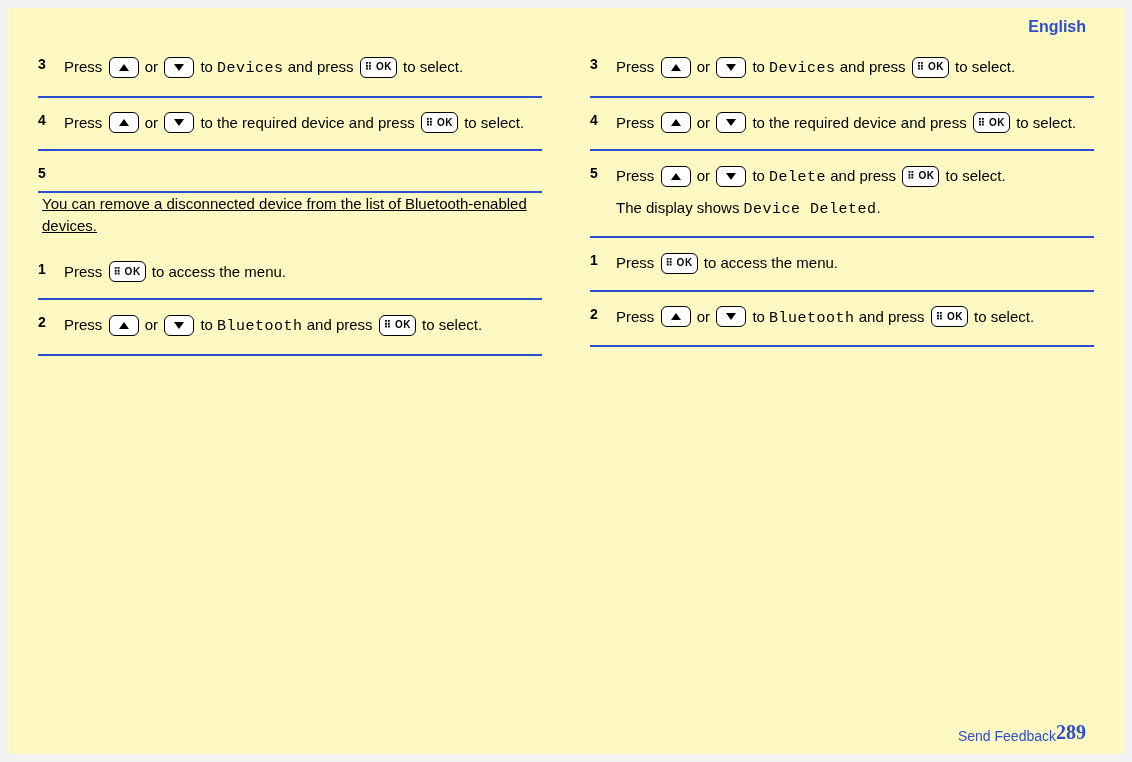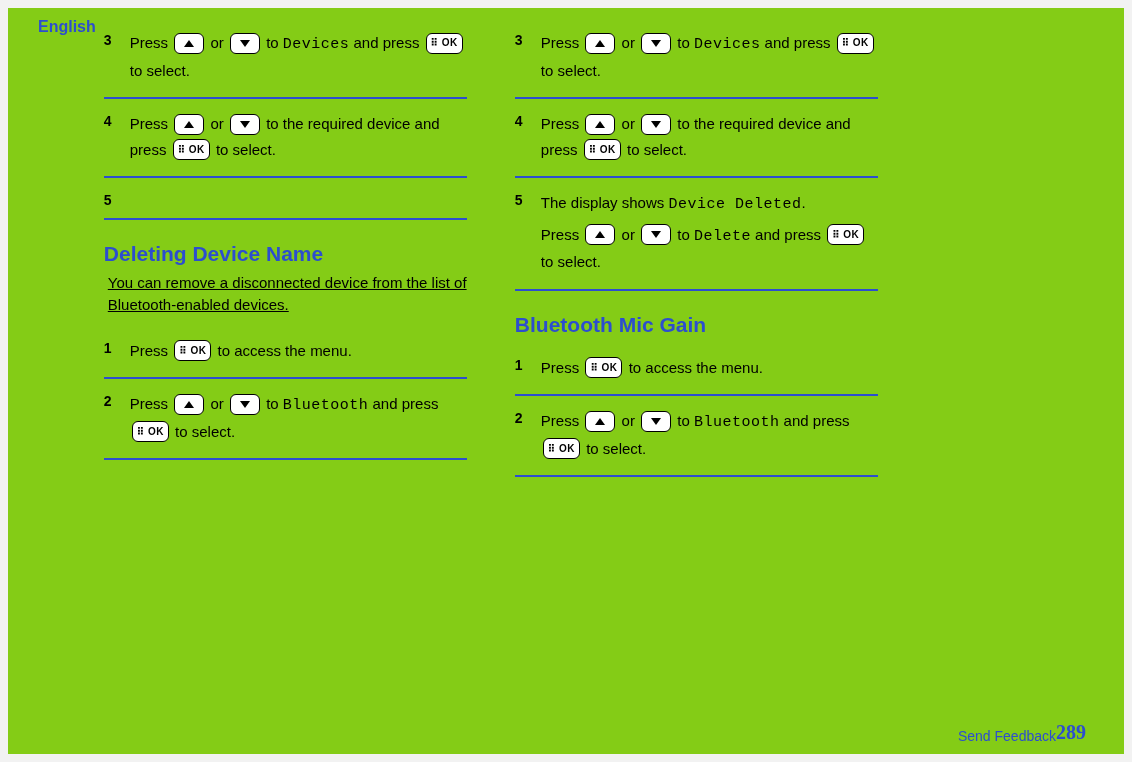--- a/index.html
+++ b/index.html
@@ -8,26 +8,26 @@
     font-family: Arial, Helvetica, sans-serif;
     font-size: 15px;
     color: #000;
     background: #f2f2f2;
     width: 1132px;
     height: 762px;
     position: relative;
     padding: 8px;
   }
   .page {
-    background: #84cc16;
+    background: #fef9c3;
     width: 100%;
     height: 100%;
     padding: 10px 30px 0 30px;
     display: flex;
-    flex-direction: row;
+    flex-direction: column;
   }
   .header-lang {
     text-align: right;
     color: #2c4ecf;
     font-weight: bold;
     font-size: 16px;
     padding: 0 8px 6px 0;
   }
   .columns {
     flex: 1;
@@ -163,21 +163,20 @@
             <span class="kbtn ok">⠿ OK</span>
             <span> to select.</span>
           </p>
         </div>
       </div>
 
       <div class="step">
         <div class="step-num">5</div>
       </div>
 
-      <h2 class="section">Deleting Device Name</h2>
       <p class="intro">You can remove a disconnected device from the list of Bluetooth-enabled devices.</p>
 
       <div class="step">
         <div class="step-num">1</div>
         <div class="step-body">
           <p>
             <span>Press </span>
             <span class="kbtn ok">⠿ OK</span>
             <span> to access the menu.</span>
           </p>
@@ -246,41 +245,40 @@
             <span class="kbtn ok">⠿ OK</span>
             <span> to select.</span>
           </p>
         </div>
       </div>
 
       <div class="step">
         <div class="step-num">5</div>
         <div class="step-body">
           <p>
+            <span>Press </span>
+            <span class="kbtn">
+                <span class="tri-up"></span>
+              </span>
+            <span> or </span>
+            <span class="kbtn">
+                <span class="tri-down"></span>
+              </span>
+            <span> to </span>
+            <span class="mono">Delete</span>
+            <span> and press </span>
+            <span class="kbtn ok">⠿ OK</span>
+            <span> to select.</span>
+          </p>
+          <p>
             <span>The display shows </span><span class="mono">Device Deleted</span><span>.</span>
           </p>
-          <p>
-            <span>Press </span>
-            <span class="kbtn">
-                <span class="tri-up"></span>
-              </span>
-            <span> or </span>
-            <span class="kbtn">
-                <span class="tri-down"></span>
-              </span>
-            <span> to </span>
-            <span class="mono">Delete</span>
-            <span> and press </span>
-            <span class="kbtn ok">⠿ OK</span>
-            <span> to select.</span>
-          </p>
-        </div>
-      </div>
-
-      <h2 class="section">Bluetooth Mic Gain</h2>
+        </div>
+      </div>
+
 
       <div class="step">
         <div class="step-num">1</div>
         <div class="step-body">
           <p>
             <span>Press </span>
             <span class="kbtn ok">⠿ OK</span>
             <span> to access the menu.</span>
           </p>
         </div>

